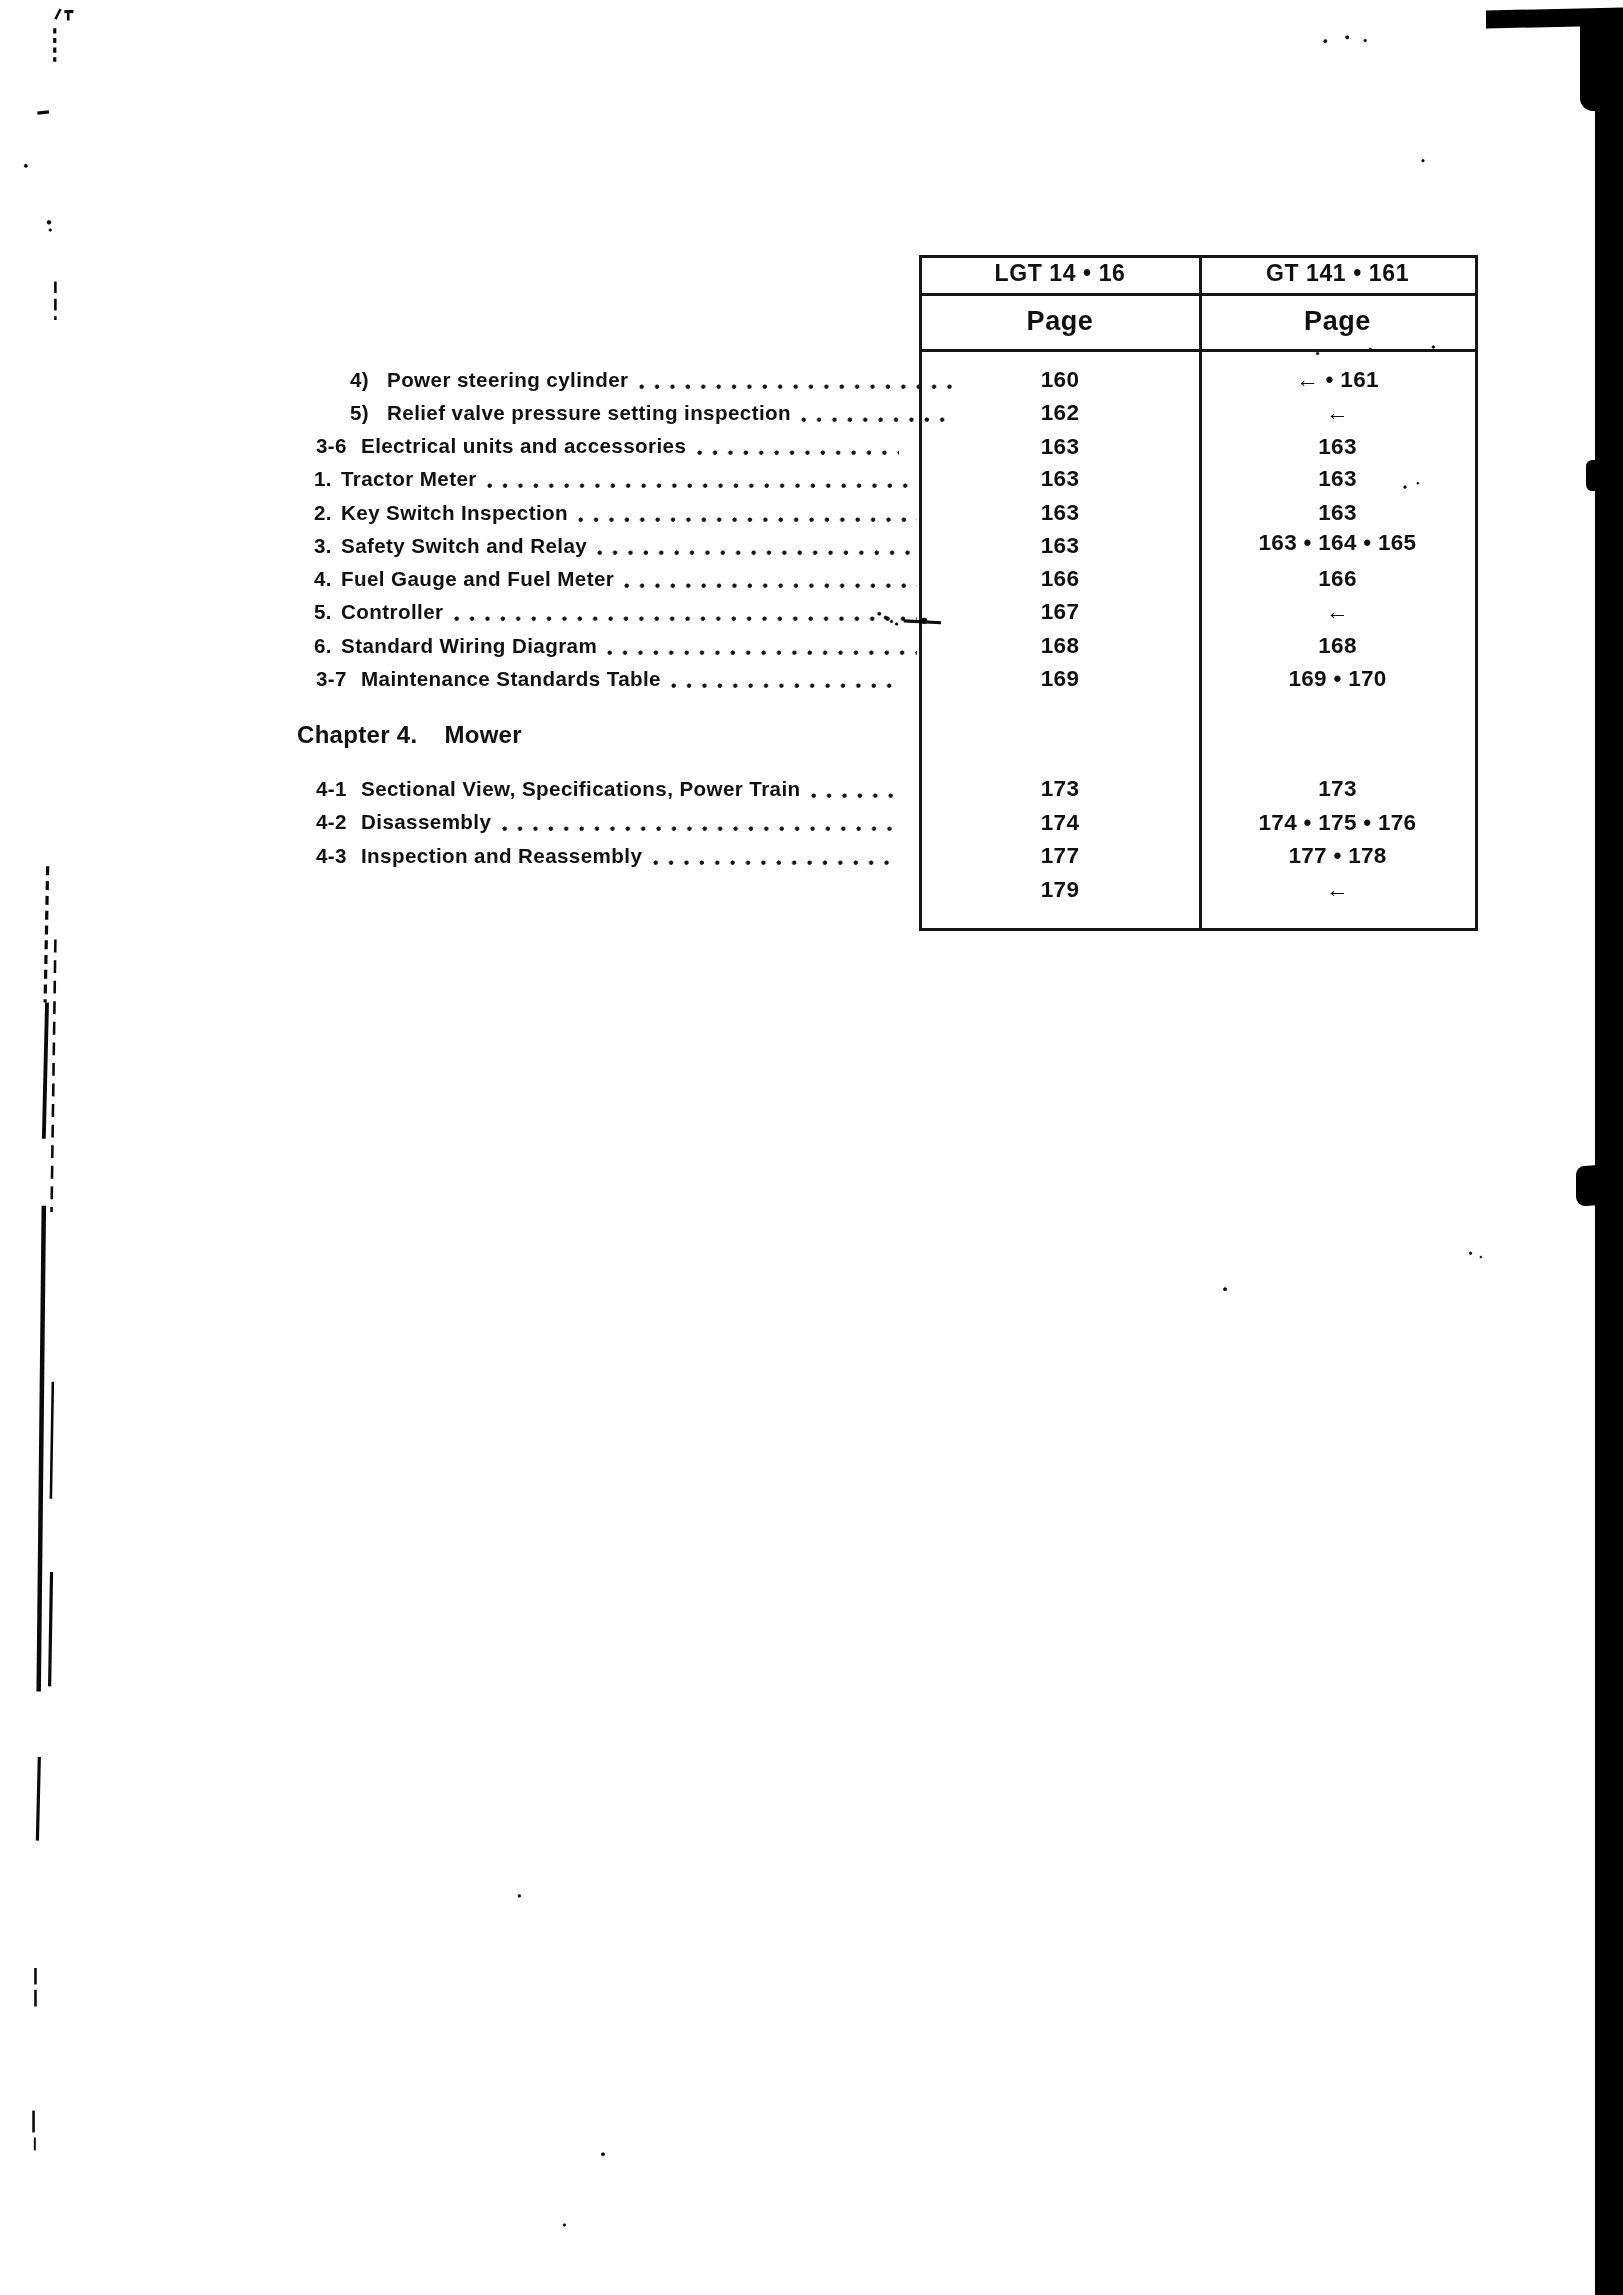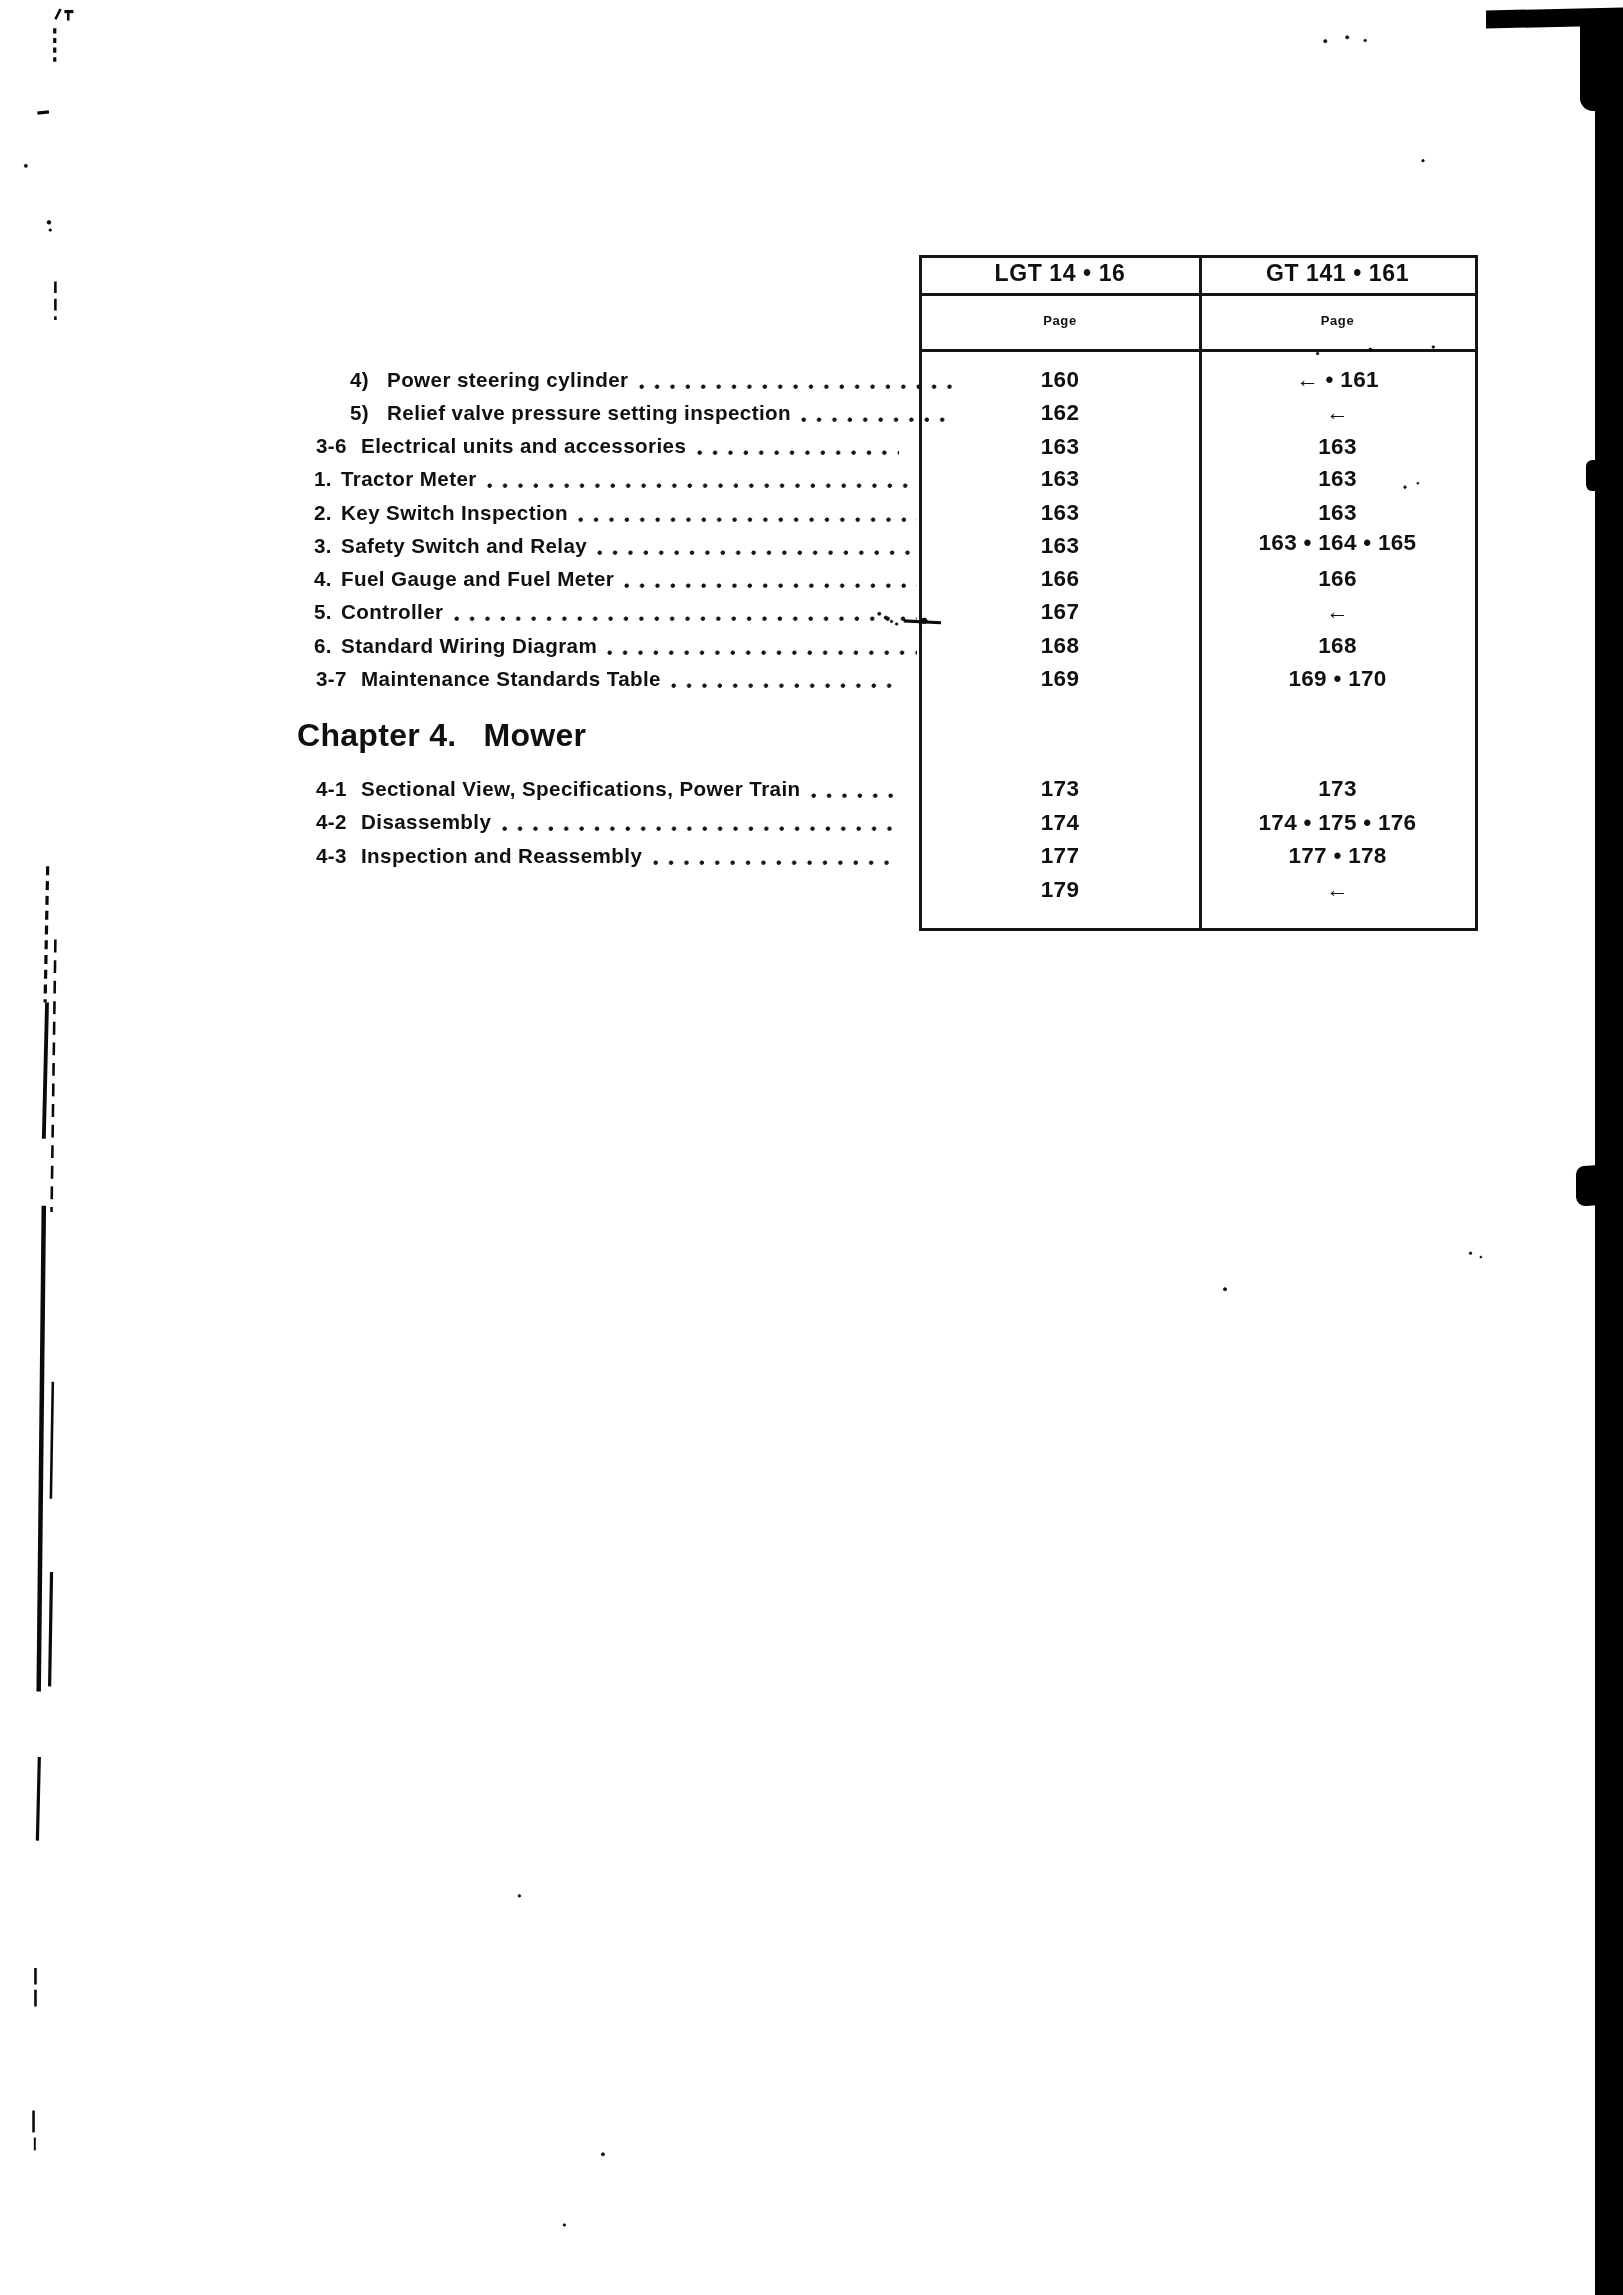--- a/index.html
+++ b/index.html
@@ -28,35 +28,35 @@
   .toc-row .ttl{margin-right:10.3px;text-align:right;}
   .dots{
     flex:1 1 auto;height:5.8px;transform:translateY(7px);
     background-image:radial-gradient(circle at 2.6px 2.6px,#141414 1.9px,transparent 2.4px);
     background-size:15.4px 5.8px;background-repeat:repeat-x;
   }
   
   #chapter-heading{
     position:absolute;left:297px;top:717px;height:36px;
     display:flex;align-items:center;
-    font-size:32px;font-weight:bold;letter-spacing:0.3px;
+    font-size:24px;font-weight:bold;letter-spacing:0.3px;
   }
   #chapter-heading .ch-title{margin-left:27px;}
   
   .tline{position:absolute;background:#151515;}
   #tbl-border{
     position:absolute;left:919px;top:255px;width:559px;height:676px;
     border:3.2px solid #151515;box-sizing:border-box;background:transparent;
   }
   .tcell{
     position:absolute;text-align:center;
     font-weight:bold;letter-spacing:0.6px;white-space:nowrap;
   }
   .thead{font-size:23px;height:31px;line-height:31px;}
-  .tpage{font-size:13px;height:28px;line-height:28px;}
+  .tpage{font-size:27px;height:28px;line-height:28px;}
   .tnum{font-size:22.5px;height:27px;line-height:27px;letter-spacing:0.3px;}
   .c1{left:921px;width:278px;}
   .c2{left:1201px;width:273px;}
   
   .art{position:absolute;background:#000;}
   #edge-band{left:1595px;top:14px;width:28px;height:2281px;}
   #edge-sliver{left:1486px;top:9px;width:137px;height:18px;transform:skewY(-1.2deg);}
   #edge-corner{left:1580px;top:16.7px;width:43px;height:94px;border-radius:0 0 0 13px;}
   #edge-tab1{left:1586px;top:460px;width:37px;height:31px;border-radius:6.4px 0 0 6.4px;}
   #edge-tab2{left:1576px;top:1165px;width:47px;height:40px;border-radius:7.7px 0 0 10.3px;transform:skewY(-4deg);}

